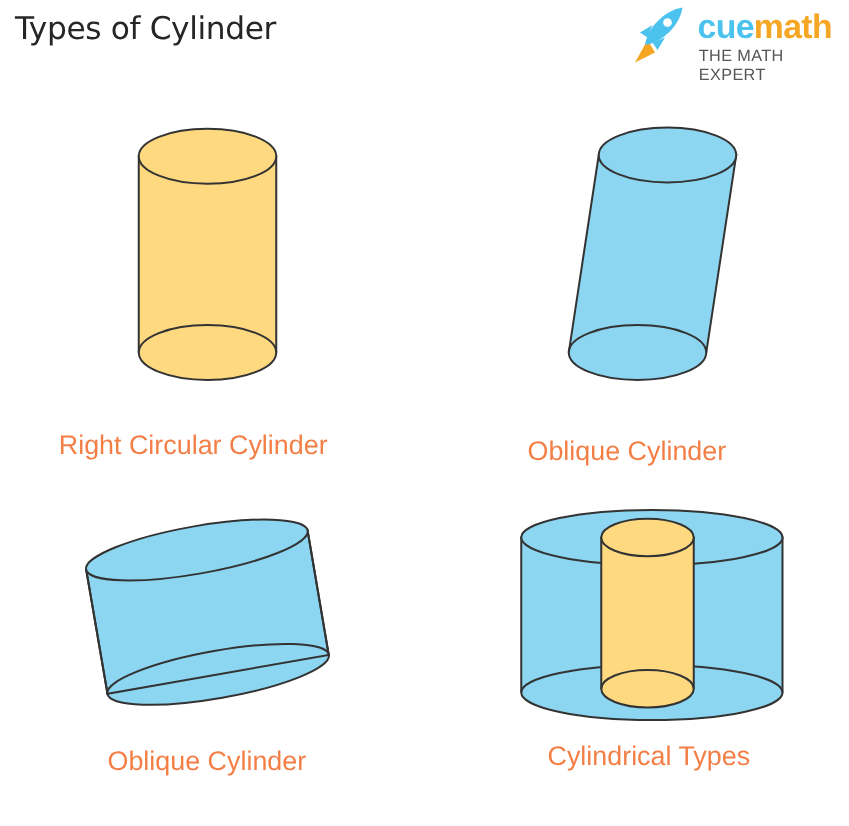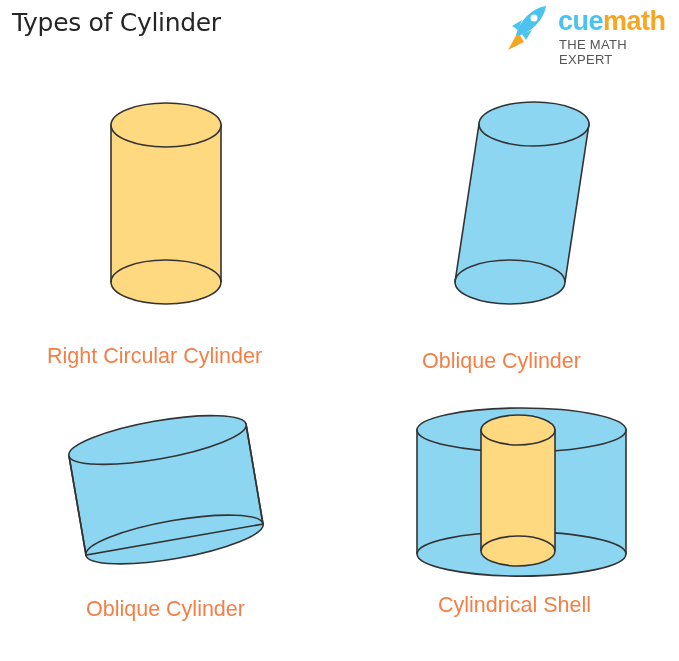--- a/index.html
+++ b/index.html
@@ -59,13 +59,13 @@
       <path d="M481 430 L481 551 A37 15 0 0 0 555 551 L555 430 Z" fill="#fed980"></path>
       <path d="M481 551 A37 15 0 0 1 555 551" fill="none"></path>
       <ellipse cx="518" cy="430" rx="37" ry="15" fill="#fed980"></ellipse>
     </g>
   </g>
 </svg>
 
 <div class="label" style="left:47px;top:316px;margin-top:28px;">Right Circular Cylinder</div>
 <div class="label" style="left:422px;top:316px;margin-top:33px;">Oblique Cylinder</div>
 <div class="label" style="left:86px;top:597px;">Oblique Cylinder</div>
-<div class="label" style="left:438px;top:593px;">Cylindrical Shell</div>
+<div class="label" style="left:438px;top:593px;">Cylindrical Types</div>
 
 </body></html>

